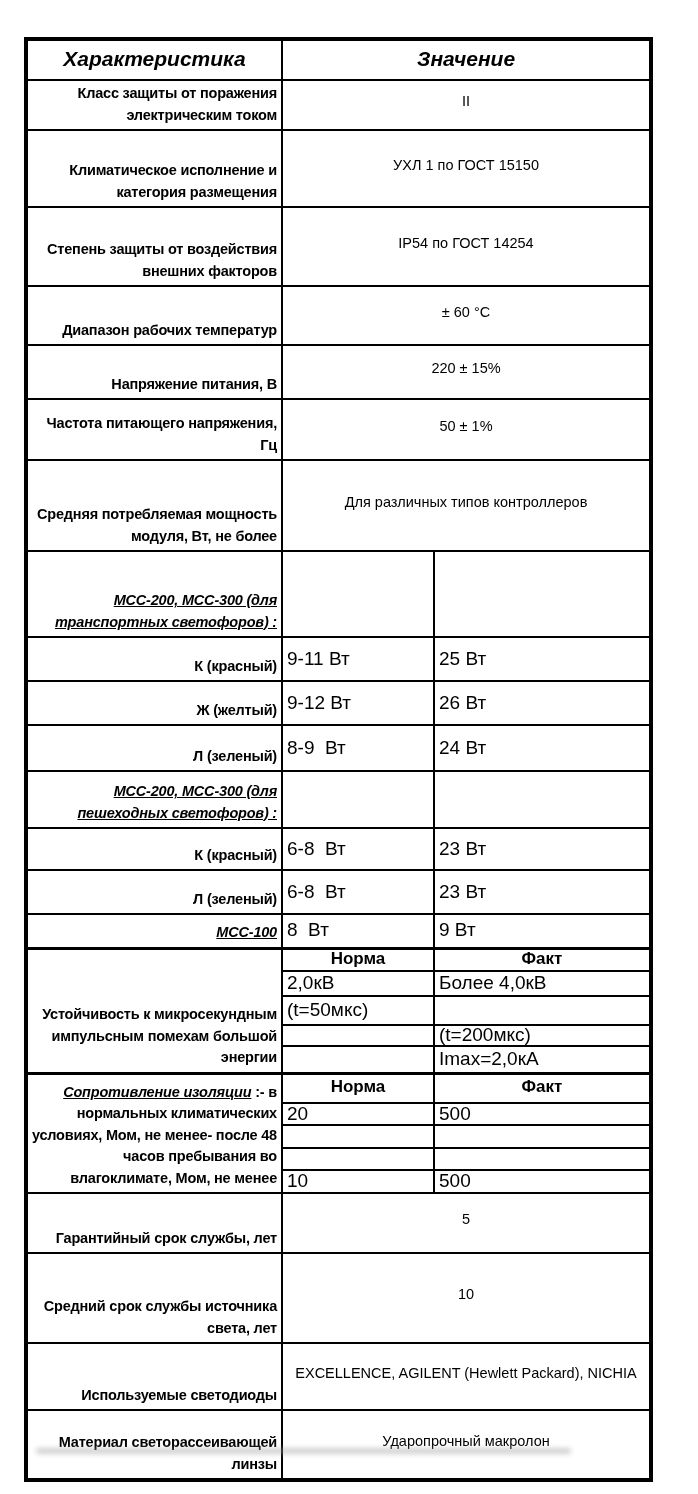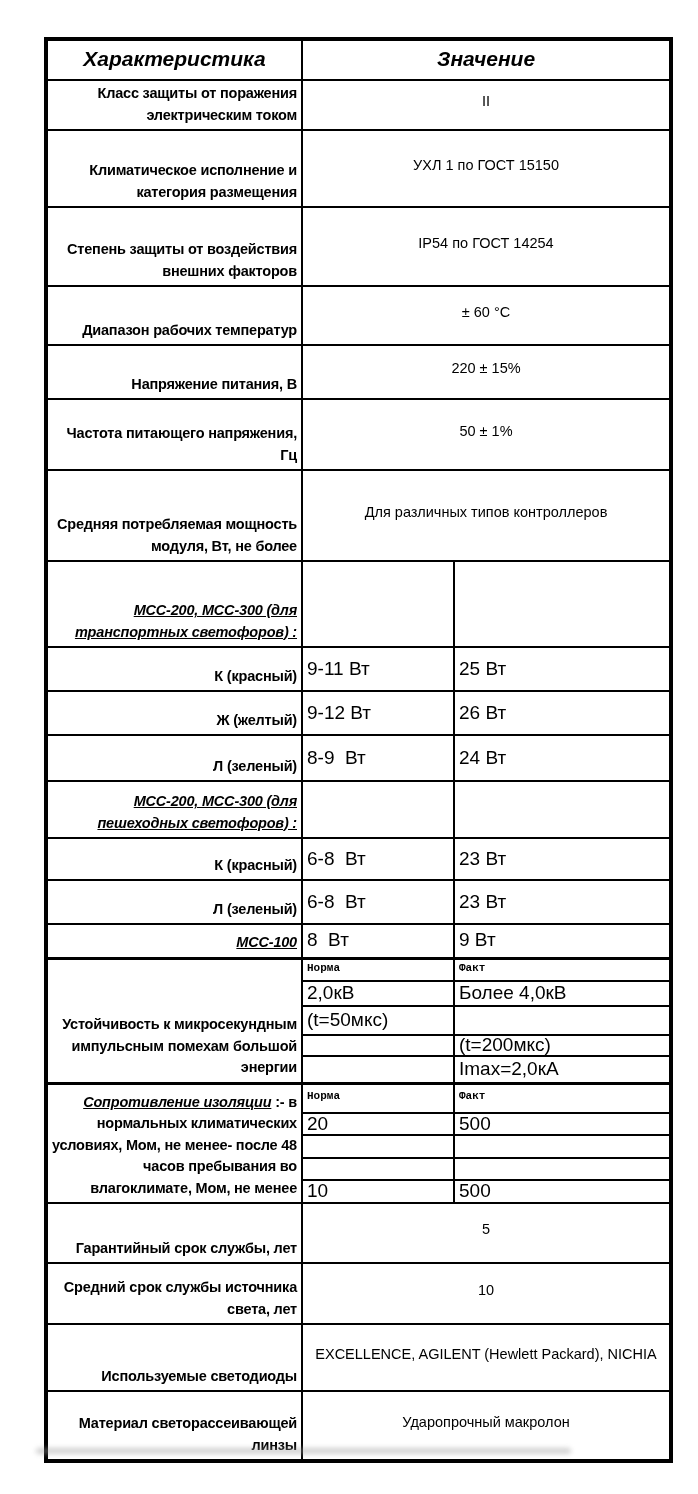--- a/index.html
+++ b/index.html
@@ -11,21 +11,21 @@
   }
   .page {
     position: relative;
     width: 698px;
     height: 1494px;
     background: #ffffff;
     overflow: hidden;
   }
   .table-wrap {
     position: absolute;
-    left: 44px;
+    left: 24px;
     top: 37px;
   }
   table.spec {
     border-collapse: collapse;
     table-layout: fixed;
     width: 625px;
     background: #ffffff;
     border: 4px solid #000000;
   }
   table.spec th, table.spec td {
@@ -61,25 +61,25 @@
   td.subval {
     font-size: 19px;
     text-align: left;
     vertical-align: middle;
     padding: 0 4px 2px 4px;
     line-height: 17px;
     white-space: pre-wrap;
   }
   td.subhead {
     font-weight: bold;
-    font-size: 11px;
+    font-size: 17px;
+    text-align: center;
     vertical-align: middle;
     line-height: 1.05;
     padding: 0 4px 2px 4px;
-    font-family: Liberation Mono, monospace;
   }
   tr.group-start td { border-top-width: 3px; }
   .it { font-style: italic; text-decoration: underline; }
   .ul { text-decoration: underline; margin-top: 22px; }
   
   .scan-shadow {
     position: absolute;
     left: 36px;
     top: 1448px;
     width: 535px;
@@ -121,21 +121,21 @@
         <td class="value" colspan="2">IP54 по ГОСТ 14254</td>
       </tr>
       <tr style="height:59px">
         <td class="label">Диапазон рабочих температур</td>
         <td class="value" colspan="2">± 60 °C</td>
       </tr>
       <tr style="height:54px">
         <td class="label">Напряжение питания, В</td>
         <td class="value" colspan="2">220 ± 15%</td>
       </tr>
-      <tr style="height:71px">
+      <tr style="height:61px">
         <td class="label">Частота питающего напряжения, Гц</td>
         <td class="value" colspan="2">50 ± 1%</td>
       </tr>
       <tr style="height:91px">
         <td class="label">Средняя потребляемая мощность модуля, Вт, не более</td>
         <td class="value" colspan="2">Для различных типов контроллеров</td>
       </tr>
 
       <tr style="height:86px">
         <td class="label it">МСС-200, МСС-300 (для транспортных светофоров) :</td>
@@ -219,21 +219,21 @@
       </tr>
       <tr style="height:23px">
         <td class="subval">10</td>
         <td class="subval">500</td>
       </tr>
 
       <tr style="height:60px">
         <td class="label">Гарантийный срок службы, лет</td>
         <td class="value" colspan="2">5</td>
       </tr>
-      <tr style="height:61px">
+      <tr style="height:90px">
         <td class="label">Средний срок службы источника света, лет</td>
         <td class="value" colspan="2">10</td>
       </tr>
       <tr style="height:67px">
         <td class="label">Используемые светодиоды</td>
         <td class="value" colspan="2">EXCELLENCE, AGILENT (Hewlett Packard), NICHIA</td>
       </tr>
       <tr style="height:70px">
         <td class="label">Материал светорассеивающей линзы</td>
         <td class="value" colspan="2">Ударопрочный макролон</td>

